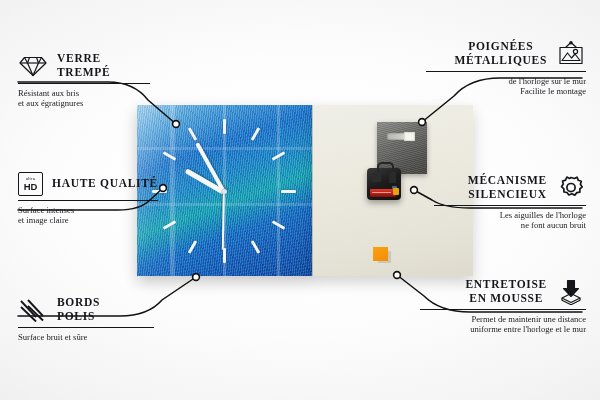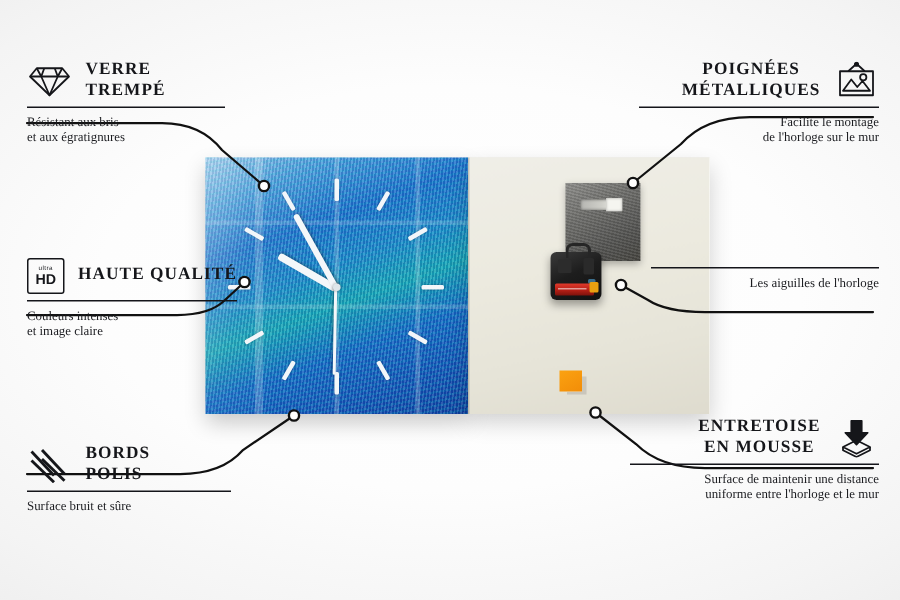--- a/index.html
+++ b/index.html
@@ -102,21 +102,21 @@
   .label.right .lbl-title{text-align:center;}
   .label.right .lbl-sub{text-align:right;}
   .icon{flex:0 0 auto;display:block;}
   .hd-badge{
     width:27px;height:22px;border:1.4px solid #15161a;border-radius:2px;
     display:flex;flex-direction:column;align-items:center;justify-content:center;line-height:1;
   }
   .hd-badge .u{font-size:4.2px;letter-spacing:.3px;font-family:"Liberation Sans",sans-serif;color:#15161a;}
   .hd-badge .h{font-size:9.5px;font-weight:bold;font-family:"Liberation Sans",sans-serif;color:#15161a;margin-top:.5px;}
   
-  #lab-verre      {left:18px; top:40px;  width:132px;}
+  #lab-verre      {left:18px; top:52px;  width:132px;}
   #lab-impression {left:18px; top:172px; width:140px;}
   #lab-bords      {left:18px; top:280px; width:136px;margin-top:16px;}
   #lab-poignees   {right:14px;top:40px;  width:160px;}
   #lab-mecanisme  {right:14px;top:174px; width:152px;}
   #lab-entretoise {right:14px;top:278px; width:166px;}
 </style>
 </head>
 <body>
 
 <div id="stage">
@@ -210,21 +210,21 @@
     <div class="lbl-head">
       <div class="hd-badge">
         <span class="u">ultra</span>
         <span class="h">HD</span>
       </div>
       <div>
         <div class="lbl-title">HAUTE QUALITÉ</div>
       </div>
     </div>
     <div class="rule"></div>
-    <div class="lbl-sub">Couleurs intenses</div>
+    <div class="lbl-sub">Surface intenses</div>
     <div class="lbl-sub">et image claire</div>
   </div>
 
   <div class="label left" id="lab-bords">
     <div class="lbl-head">
       <svg class="icon" width="30" height="24" viewBox="0 0 30 24">
         <g stroke="#15161a" stroke-width="1.9" stroke-linecap="butt">
           <path d="M3,3 L18,19"></path>
             <path d="M3,9 L18,23.5"></path>
           <path d="M10,2 L25,18"></path>
@@ -250,43 +250,56 @@
         <g fill="none" stroke="#15161a" stroke-width="1.2" stroke-linejoin="round">
           <path d="M15,1.5 L9.5,6.5 M15,1.5 L20.5,6.5"></path>
           <circle cx="15" cy="1.8" r="1.1" fill="#15161a"></circle>
           <rect x="4" y="6.5" width="22" height="16"></rect>
           <path d="M6,19.5 L11.5,12 L15.5,17 L19,13 L24,19.5 Z"></path>
           <circle cx="19.5" cy="10.5" r="2.1"></circle>
         </g>
       </svg>
     </div>
     <div class="rule"></div>
+    <div class="lbl-sub">de l'horloge sur le mur</div>
     <div class="lbl-sub">Facilite le montage</div>
-    <div class="lbl-sub">de l'horloge sur le mur</div>
   </div>
 
   <div class="label right" id="lab-mecanisme">
+    <div class="lbl-head">
+      <div>
+        <div class="lbl-title">MÉCANISME</div>
+        <div class="lbl-title">SILENCIEUX</div>
+      </div>
+      <svg class="icon" width="30" height="26" viewBox="0 0 30 26">
+        <g fill="none" stroke="#15161a" stroke-width="1.7" stroke-linejoin="round">
+          <path d="M15,2.5 l3.4,1.0 2.6,-1.3 1.3,3.1 3.0,1.0 -0.9,3.0 1.8,2.6 -2.4,2.1 0.1,3.2 -3.1,0.4 -2.0,2.5 -2.9,-1.3 -3.0,1.2 -1.9,-2.5 -3.1,-0.5 0.0,-3.2 -2.4,-2.1 1.8,-2.6 -0.8,-3.0 3.0,-1.0 1.4,-3.0 2.6,1.3 Z"></path>
+          <circle cx="15" cy="12.6" r="4.1"></circle>
+        </g>
+      </svg>
+    </div>
     <div class="rule"></div>
     <div class="lbl-sub">Les aiguilles de l'horloge</div>
+    <div class="lbl-sub">ne font aucun bruit</div>
   </div>
 
   <div class="label right" id="lab-entretoise">
     <div class="lbl-head">
       <div>
         <div class="lbl-title">ENTRETOISE</div>
         <div class="lbl-title">EN MOUSSE</div>
       </div>
       <svg class="icon" width="30" height="26" viewBox="0 0 30 26">
         <g fill="#15161a" stroke="#15161a" stroke-width="1.1" stroke-linejoin="round">
           <path d="M11.5,1.5 h7 v8 h4 l-7.5,8 -7.5,-8 h4 Z"></path>
         </g>
         <g fill="none" stroke="#15161a" stroke-width="1.2" stroke-linejoin="round">
           <path d="M15,14.5 l9,4.5 -9,4.5 -9,-4.5 Z"></path>
           <path d="M6,19 v2.2 l9,4.5 9,-4.5 v-2.2"></path>
         </g>
       </svg>
     </div>
     <div class="rule"></div>
-    <div class="lbl-sub">Surface de maintenir une distance</div>
+    <div class="lbl-sub">Permet de maintenir une distance</div>
     <div class="lbl-sub">uniforme entre l'horloge et le mur</div>
   </div>
 
 </div>
 
 </body></html>

